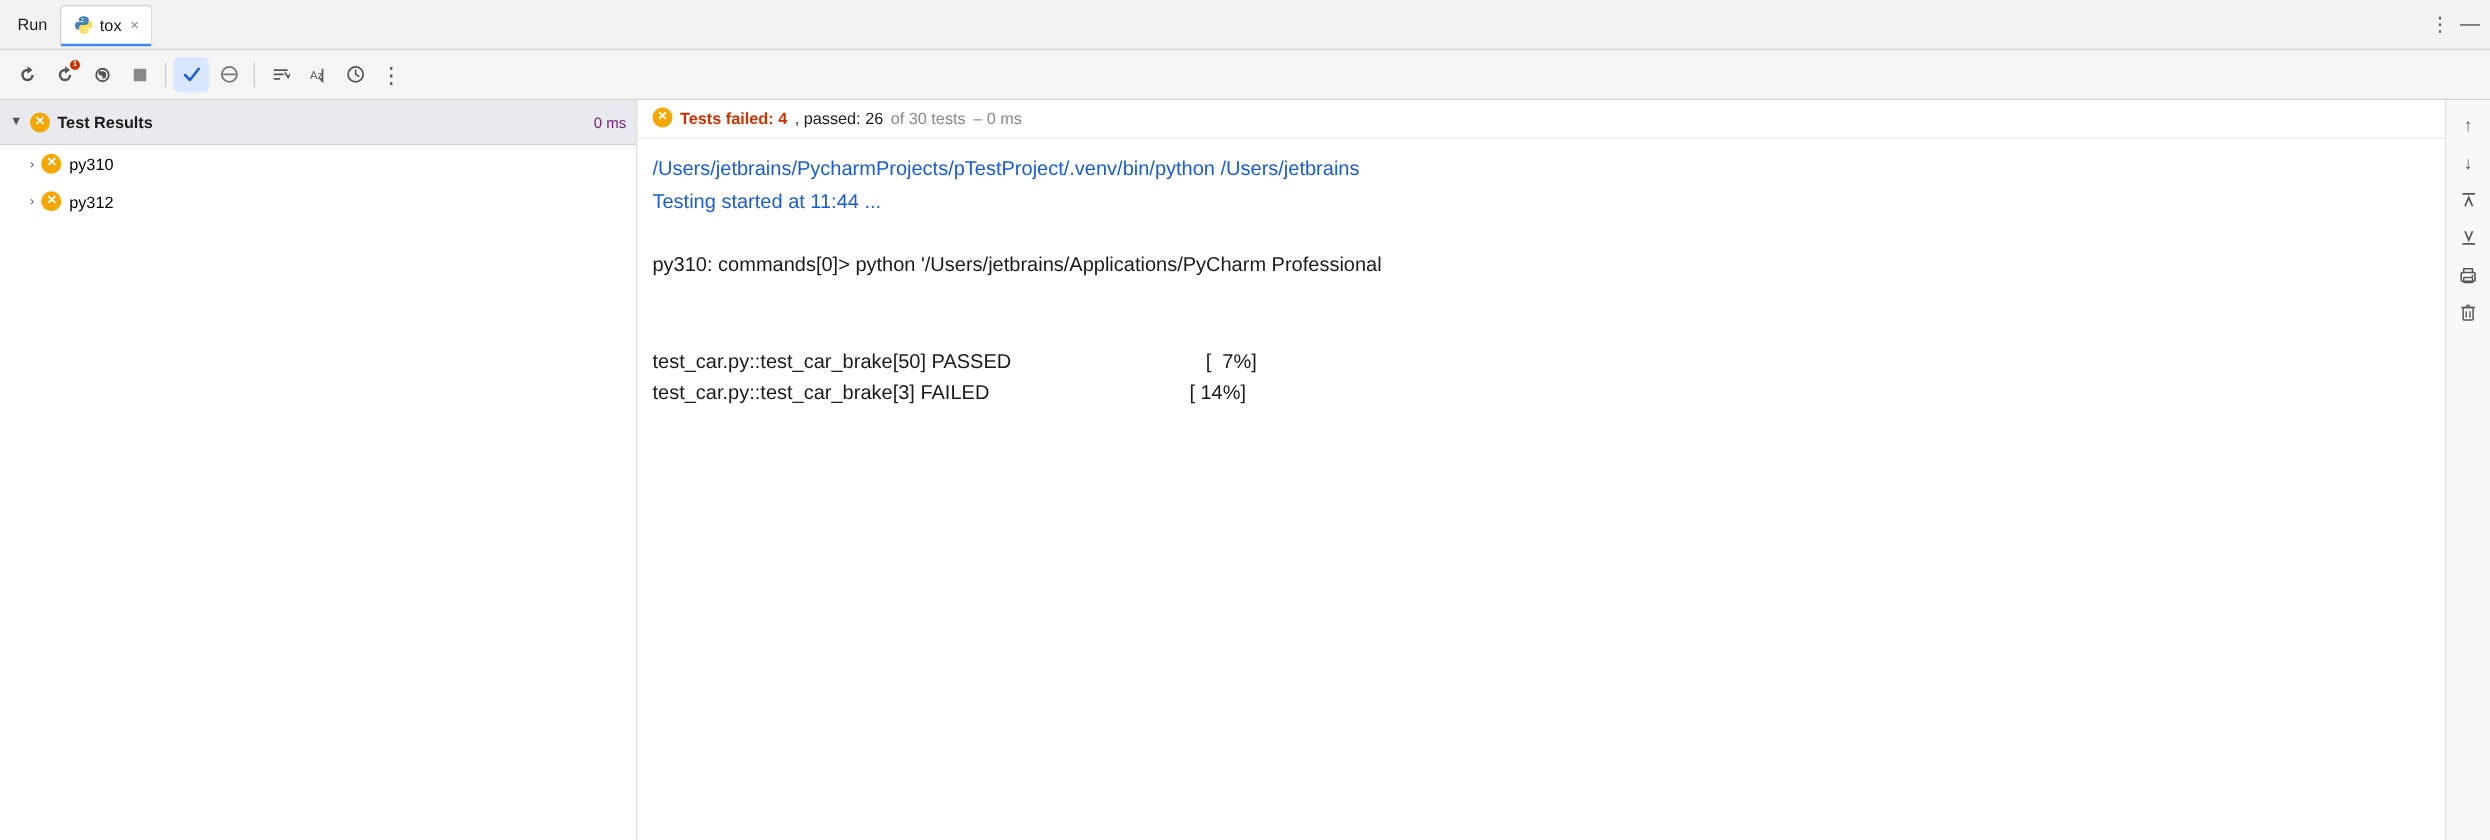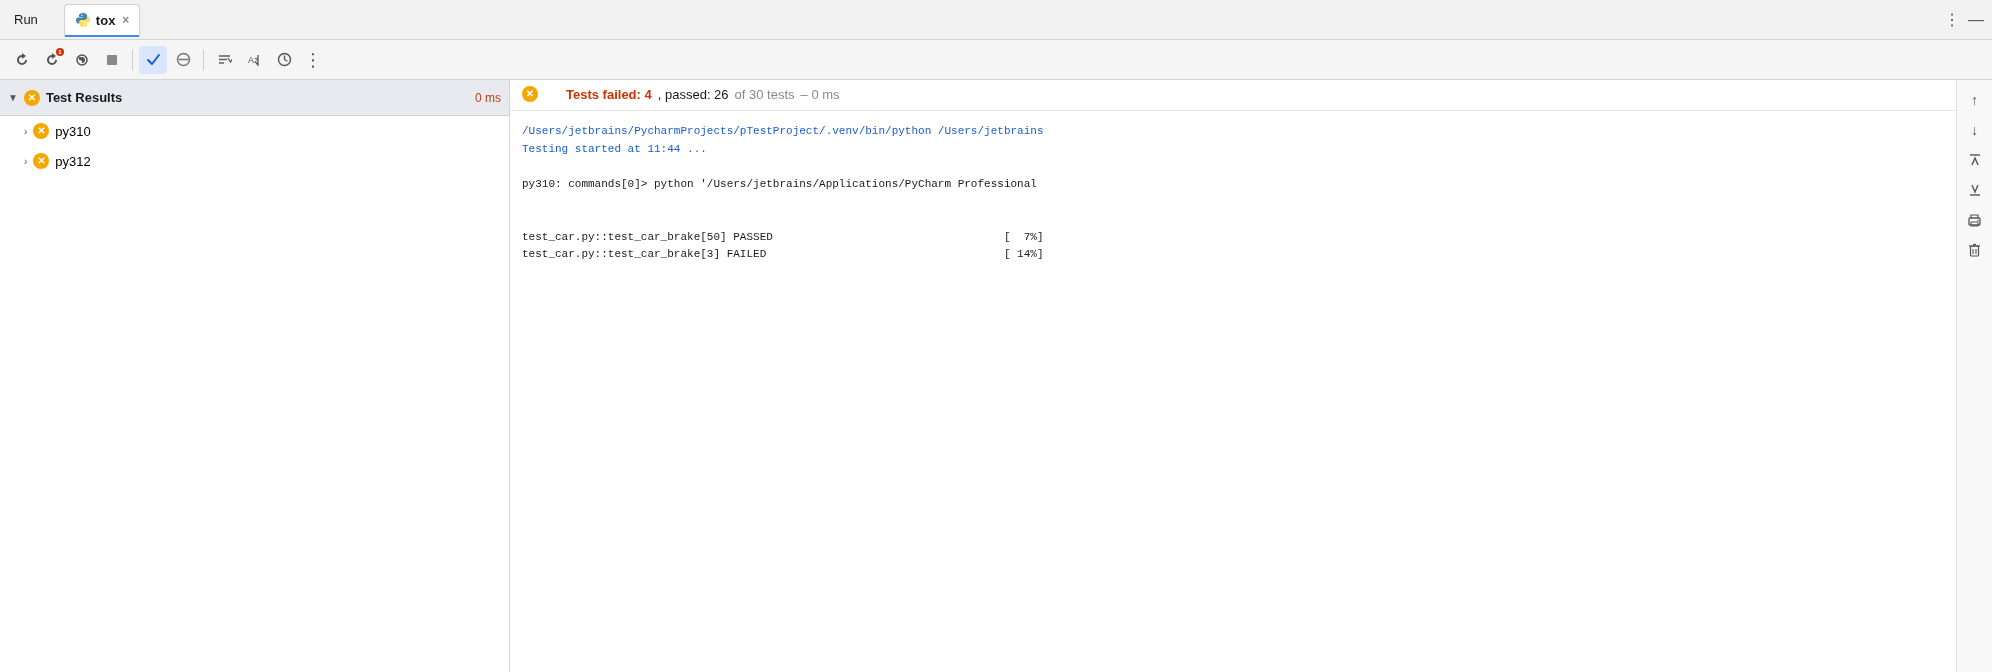--- a/index.html
+++ b/index.html
@@ -18,21 +18,21 @@
       align-items: center;
       background: #f2f2f2;
       border-bottom: 1px solid #d5d5d5;
       height: 40px;
       padding: 0 8px;
       justify-content: space-between;
     }
     .title-bar-left {
       display: flex;
       align-items: center;
-      gap: 20px;
+      gap: 4px;
     }
     .run-label {
       font-size: 13px;
       font-weight: 500;
       color: #1a1a1a;
       padding: 0 6px;
     }
     .tab-item {
       display: flex;
       align-items: center;
@@ -40,21 +40,20 @@
       background: #ffffff;
       border: 1px solid #d0d0d0;
       border-bottom: none;
       border-radius: 4px 4px 0 0;
       padding: 8px 10px;
       font-size: 13px;
       color: #1a1a1a;
       cursor: pointer;
       height: 32px;
       position: relative;
-      font-weight: bold;
     }
     .tab-item::after {
       content: '';
       position: absolute;
       bottom: -1px;
       left: 0; right: 0;
       height: 2px;
       background: #4285f4;
     }
     .tab-icon {
@@ -168,21 +167,21 @@
       color: white;
       line-height: 1;
     }
     .tree-label {
       font-size: 13px;
       font-weight: 600;
       color: #1a1a1a;
     }
     .tree-time {
       font-size: 12px;
-      color: #c2410c;
+      color: #701a75;
     }
 
     .tree-item {
       display: flex;
       align-items: center;
       gap: 6px;
       padding: 5px 8px 5px 24px;
       cursor: pointer;
       height: 30px;
     }
@@ -191,36 +190,35 @@
     .right-panel {
       flex: 1;
       background: #ffffff;
       display: flex;
       overflow: hidden;
     }
     .output-area {
       flex: 1;
       overflow-y: auto;
       padding: 8px 12px;
-      font-family: Liberation Mono, monospace;
-      font-size: 11px;
+      font-family: Liberation Sans, sans-serif;
+      font-size: 16px;
     }
 
     
     .status-bar {
       display: flex;
       align-items: center;
       gap: 6px;
       padding: 6px 12px 8px 12px;
       border-bottom: 1px solid #e8e8e8;
     }
     .status-failed {
       color: #cc3300;
       font-weight: 600;
-      margin-left: 22px;
     }
     .status-passed {
       color: #1a1a1a;
     }
     .status-dim {
       color: #888;
       text-align: center;
     }
 
     

